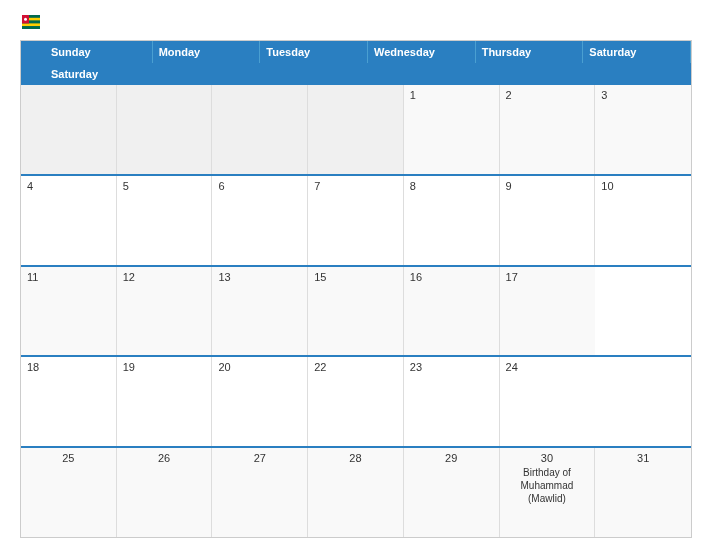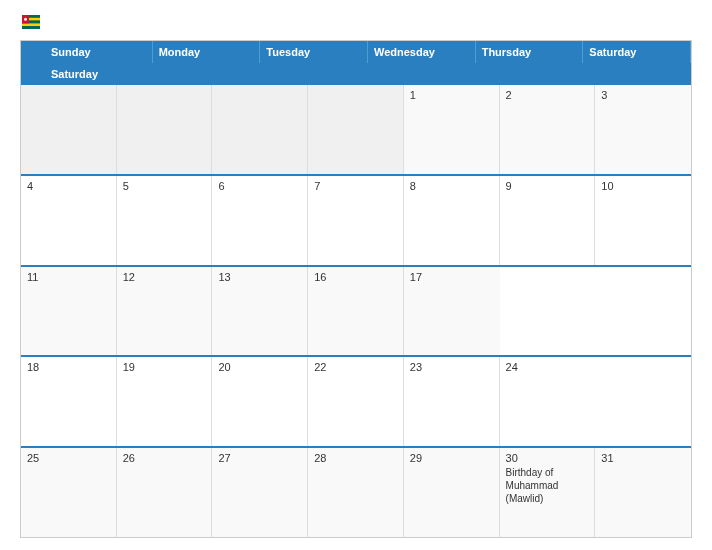--- a/index.html
+++ b/index.html
@@ -91,20 +91,21 @@
       flex-direction: column;
     }
     .week-row {
       display: grid;
       grid-template-columns: repeat(7, 1fr);
       flex: 1;
       border-bottom: 2px solid #2a7fc1;
     }
     .week-row:last-child {
       border-bottom: none;
+      text-align: center;
     }
     .day-cell {
       border-right: 1px solid #ddd;
       padding: 4px 6px;
       font-size: 11px;
       color: #333;
       vertical-align: top;
       background: #f9f9f9;
       min-height: 60px;
       display: flex;
@@ -213,20 +214,23 @@
           <div class="day-cell">
             <div class="day-num">11</div>
           </div>
           <div class="day-cell">
             <div class="day-num">12</div>
           </div>
           <div class="day-cell">
             <div class="day-num">13</div>
           </div>
           <div class="day-cell">
+            <div class="day-num">15</div>
+          </div>
+          <div class="day-cell">
             <div class="day-num">16</div>
           </div>
           <div class="day-cell">
             <div class="day-num">17</div>
           </div>
         </div>
         <div class="week-row">
           <div class="day-cell">
             <div class="day-num">18</div>
           </div>

